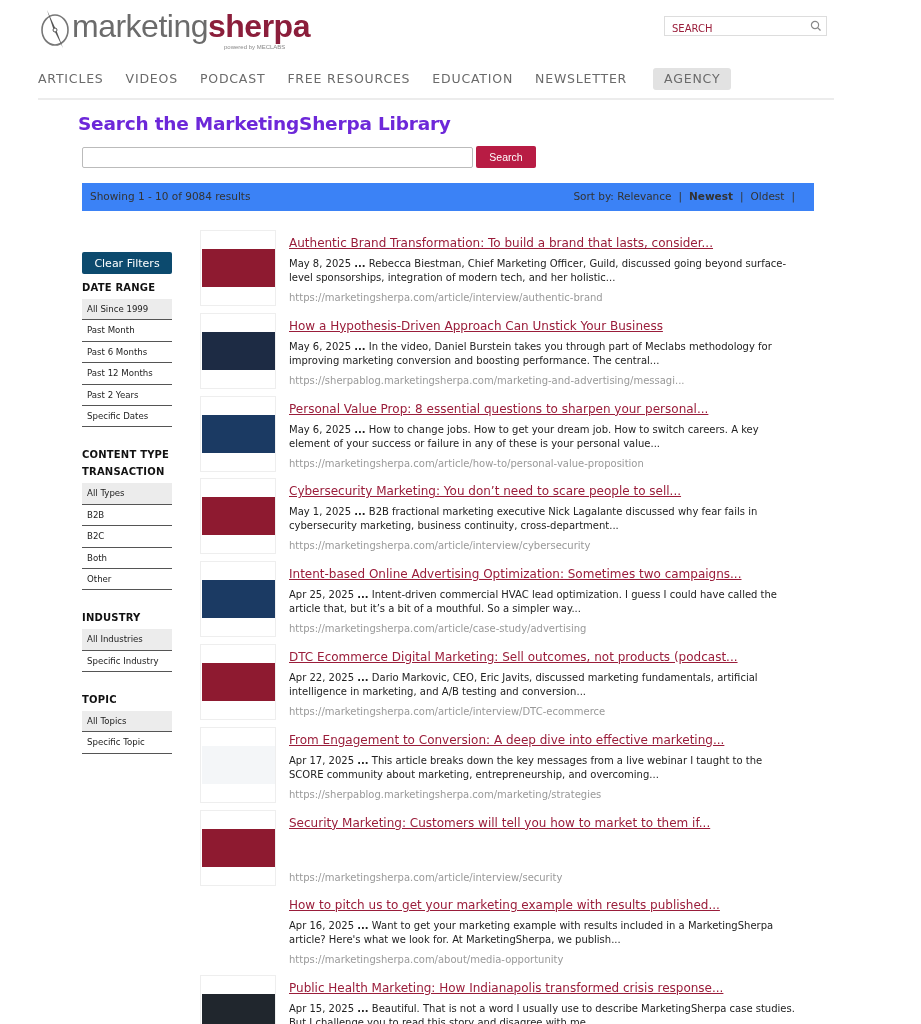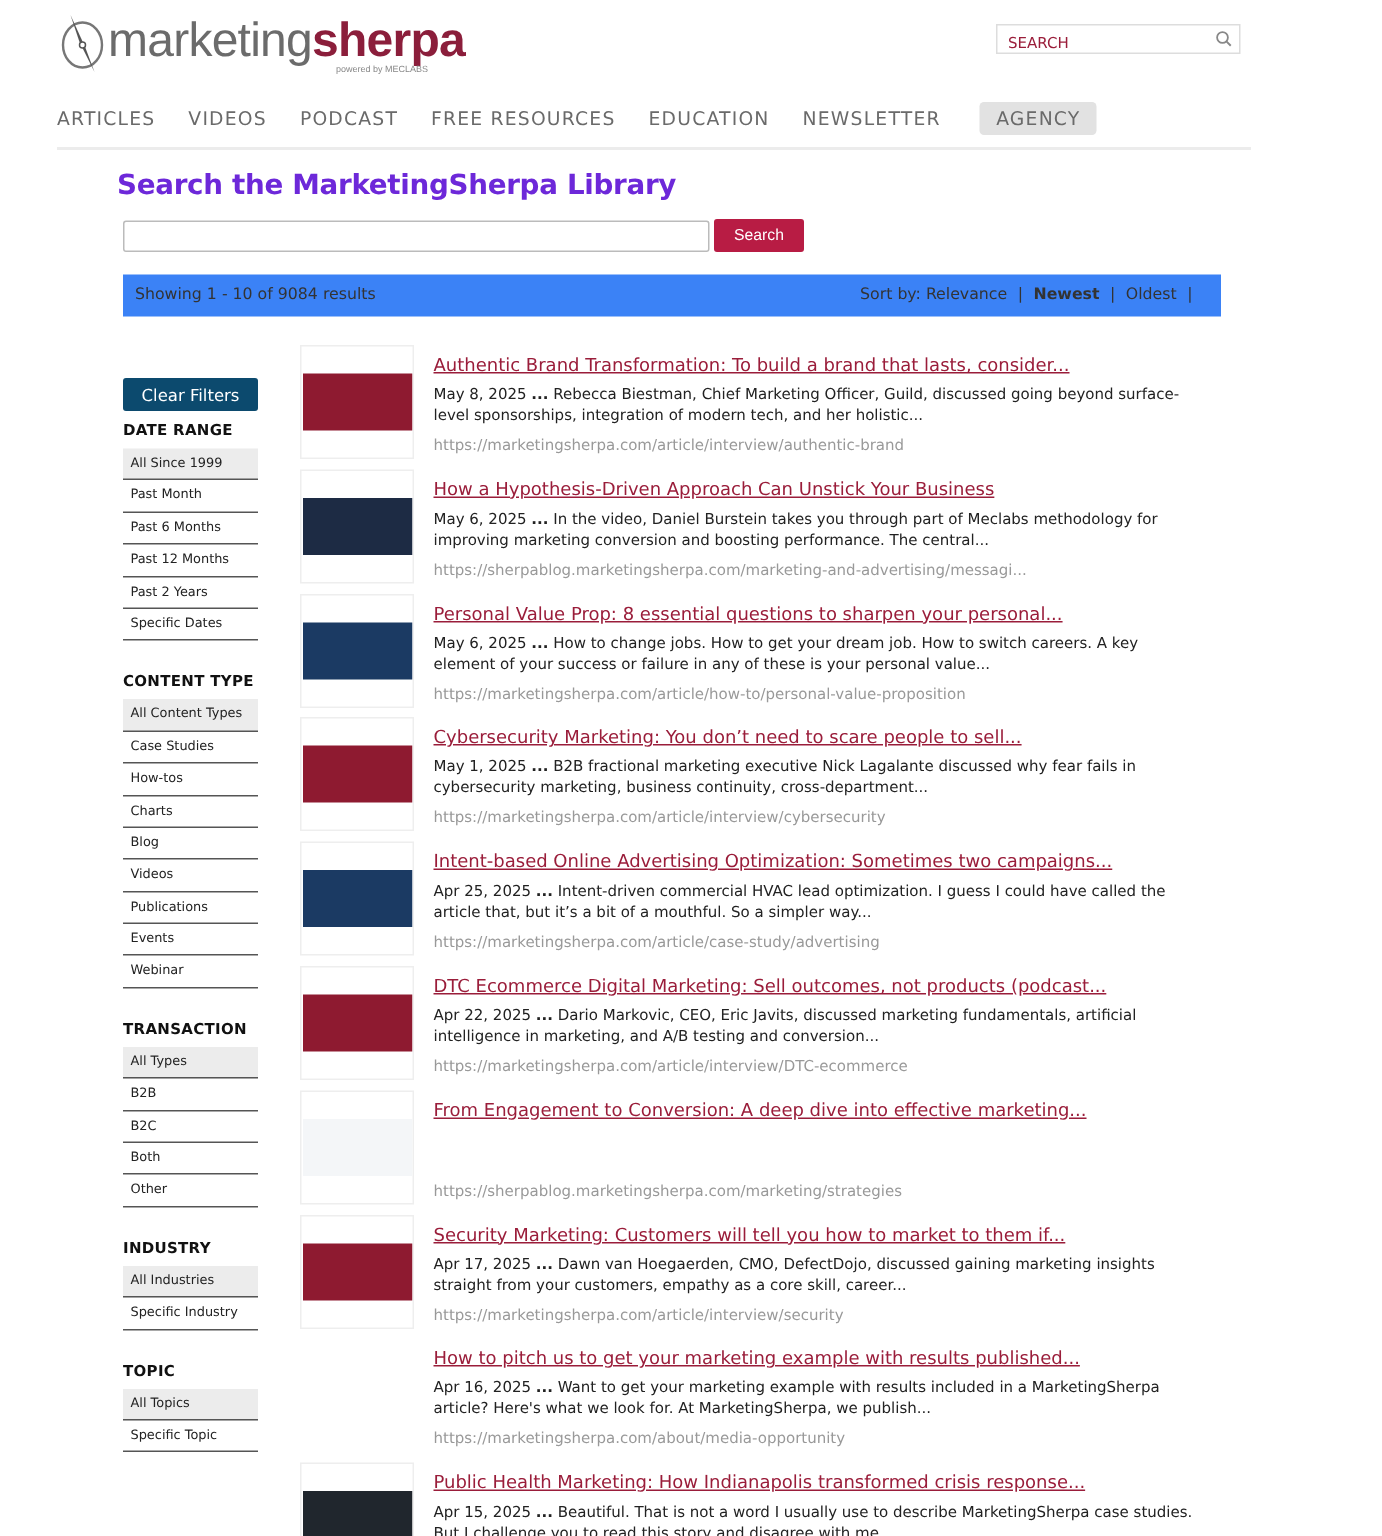--- a/index.html
+++ b/index.html
@@ -110,31 +110,20 @@
   <ul class="filter-list">
     <li class="sel">All Since 1999</li>
     <li>Past Month</li>
     <li>Past 6 Months</li>
     <li>Past 12 Months</li>
     <li>Past 2 Years</li>
     <li>Specific Dates</li>
   </ul>
 
   <div class="filter-head">CONTENT TYPE</div>
-  <ul class="filter-list">
-    <li class="sel">All Content Types</li>
-    <li>Case Studies</li>
-    <li>How-tos</li>
-    <li>Charts</li>
-    <li>Blog</li>
-    <li>Videos</li>
-    <li>Publications</li>
-    <li>Events</li>
-    <li>Webinar</li>
-  </ul>
 
   <div class="filter-head">TRANSACTION</div>
   <ul class="filter-list">
     <li class="sel">All Types</li>
     <li>B2B</li>
     <li>B2C</li>
     <li>Both</li>
     <li>Other</li>
   </ul>
 
@@ -205,29 +194,29 @@
     <a class="r-title" href="#">DTC Ecommerce Digital Marketing: Sell outcomes, not products (podcast...</a>
     <div class="r-snippet"><span>Apr 22, 2025</span> <b>...</b> <span>Dario Markovic, CEO, Eric Javits, discussed marketing fundamentals, artificial intelligence in marketing, and A/B testing and conversion...</span></div>
     <div class="r-url">https://marketingsherpa.com/article/interview/DTC-ecommerce</div>
   </div>
 
   <div class="result">
     <div class="thumb">
         <div class="img img-light"></div>
       </div>
     <a class="r-title" href="#">From Engagement to Conversion: A deep dive into effective marketing...</a>
+    <div class="r-snippet"><span>Apr 17, 2025</span> <b>...</b> <span>This article breaks down the key messages from a live webinar I taught to the SCORE community about marketing, entrepreneurship, and overcoming...</span></div>
     <div class="r-url">https://sherpablog.marketingsherpa.com/marketing/strategies</div>
   </div>
 
   <div class="result">
     <div class="thumb">
         <div class="img img-red"></div>
       </div>
     <a class="r-title" href="#">Security Marketing: Customers will tell you how to market to them if...</a>
-    <div class="r-snippet"><span>Apr 17, 2025</span> <b>...</b> <span>Dawn van Hoegaerden, CMO, DefectDojo, discussed gaining marketing insights straight from your customers, empathy as a core skill, career...</span></div>
     <div class="r-url">https://marketingsherpa.com/article/interview/security</div>
   </div>
 
   <div class="result">
     <a class="r-title" href="#">How to pitch us to get your marketing example with results published...</a>
     <div class="r-snippet"><span>Apr 16, 2025</span> <b>...</b> <span>Want to get your marketing example with results included in a MarketingSherpa article? Here's what we look for. At MarketingSherpa, we publish...</span></div>
     <div class="r-url">https://marketingsherpa.com/about/media-opportunity</div>
   </div>
 
   <div class="result">

